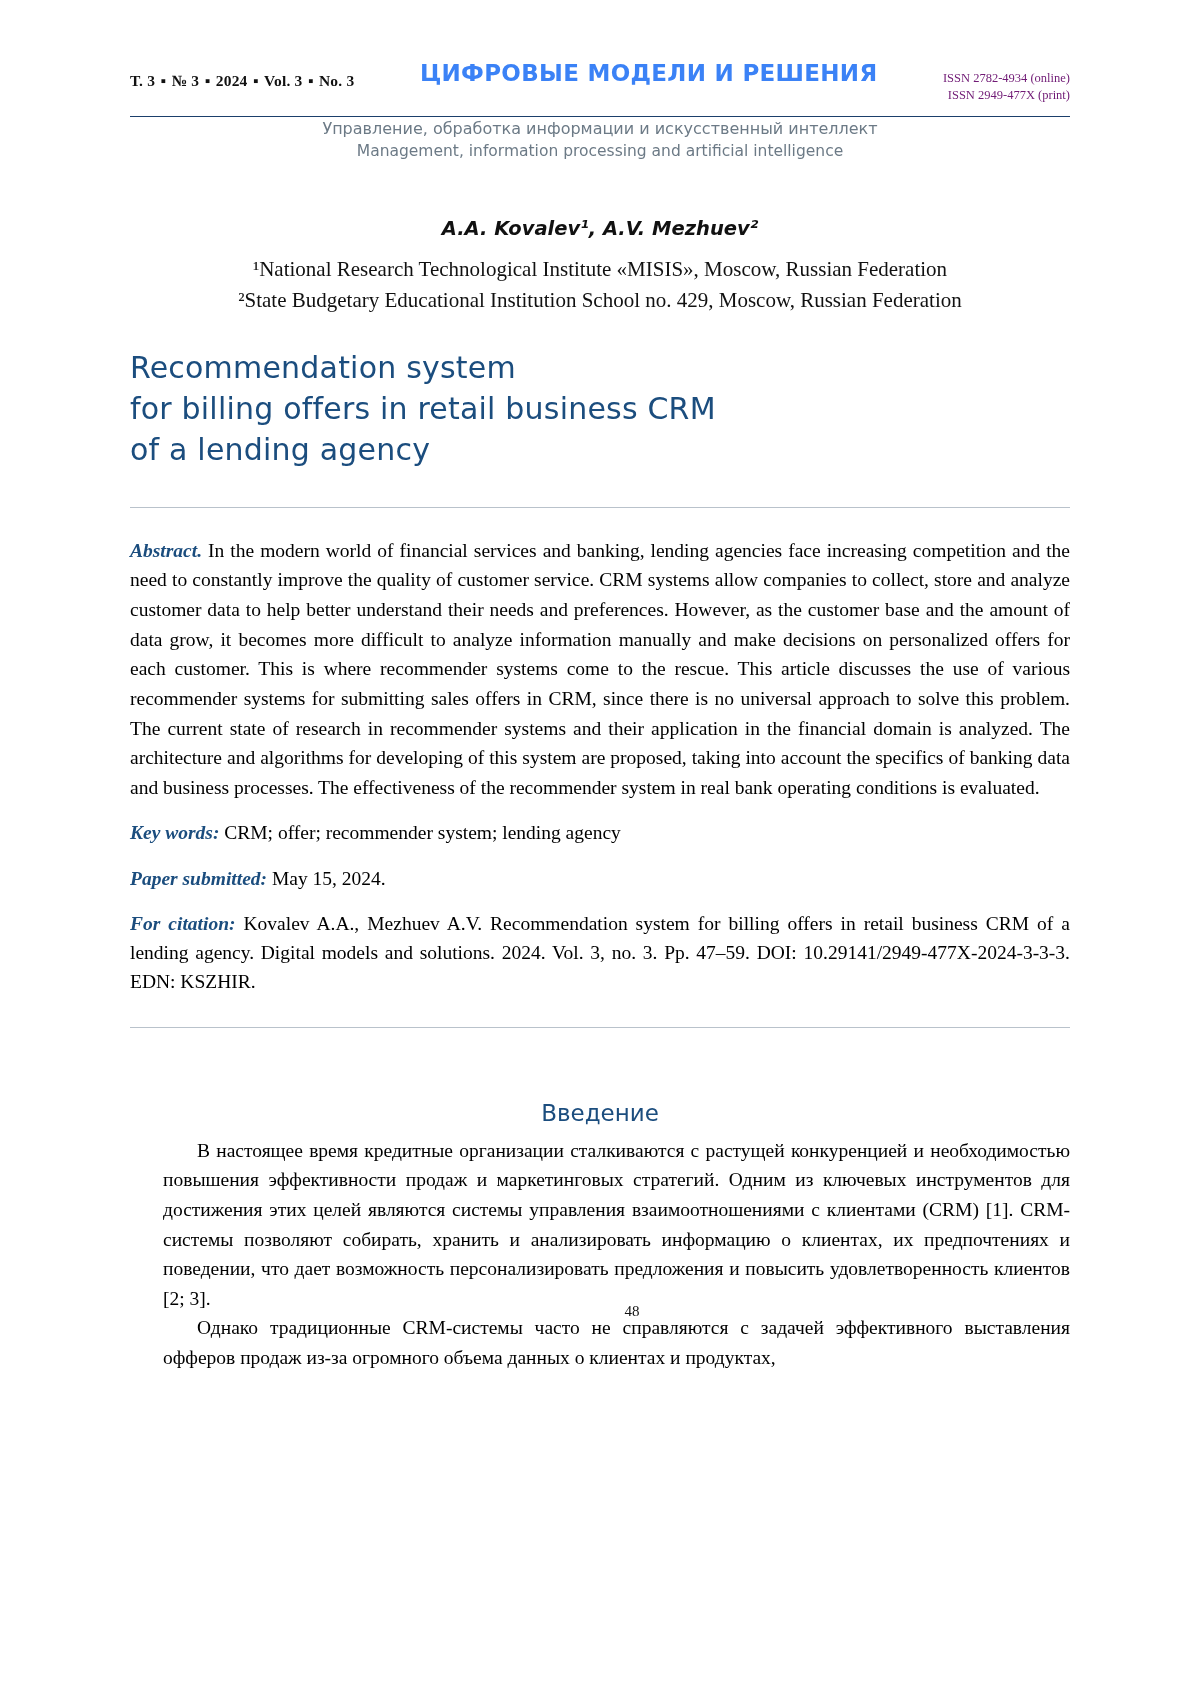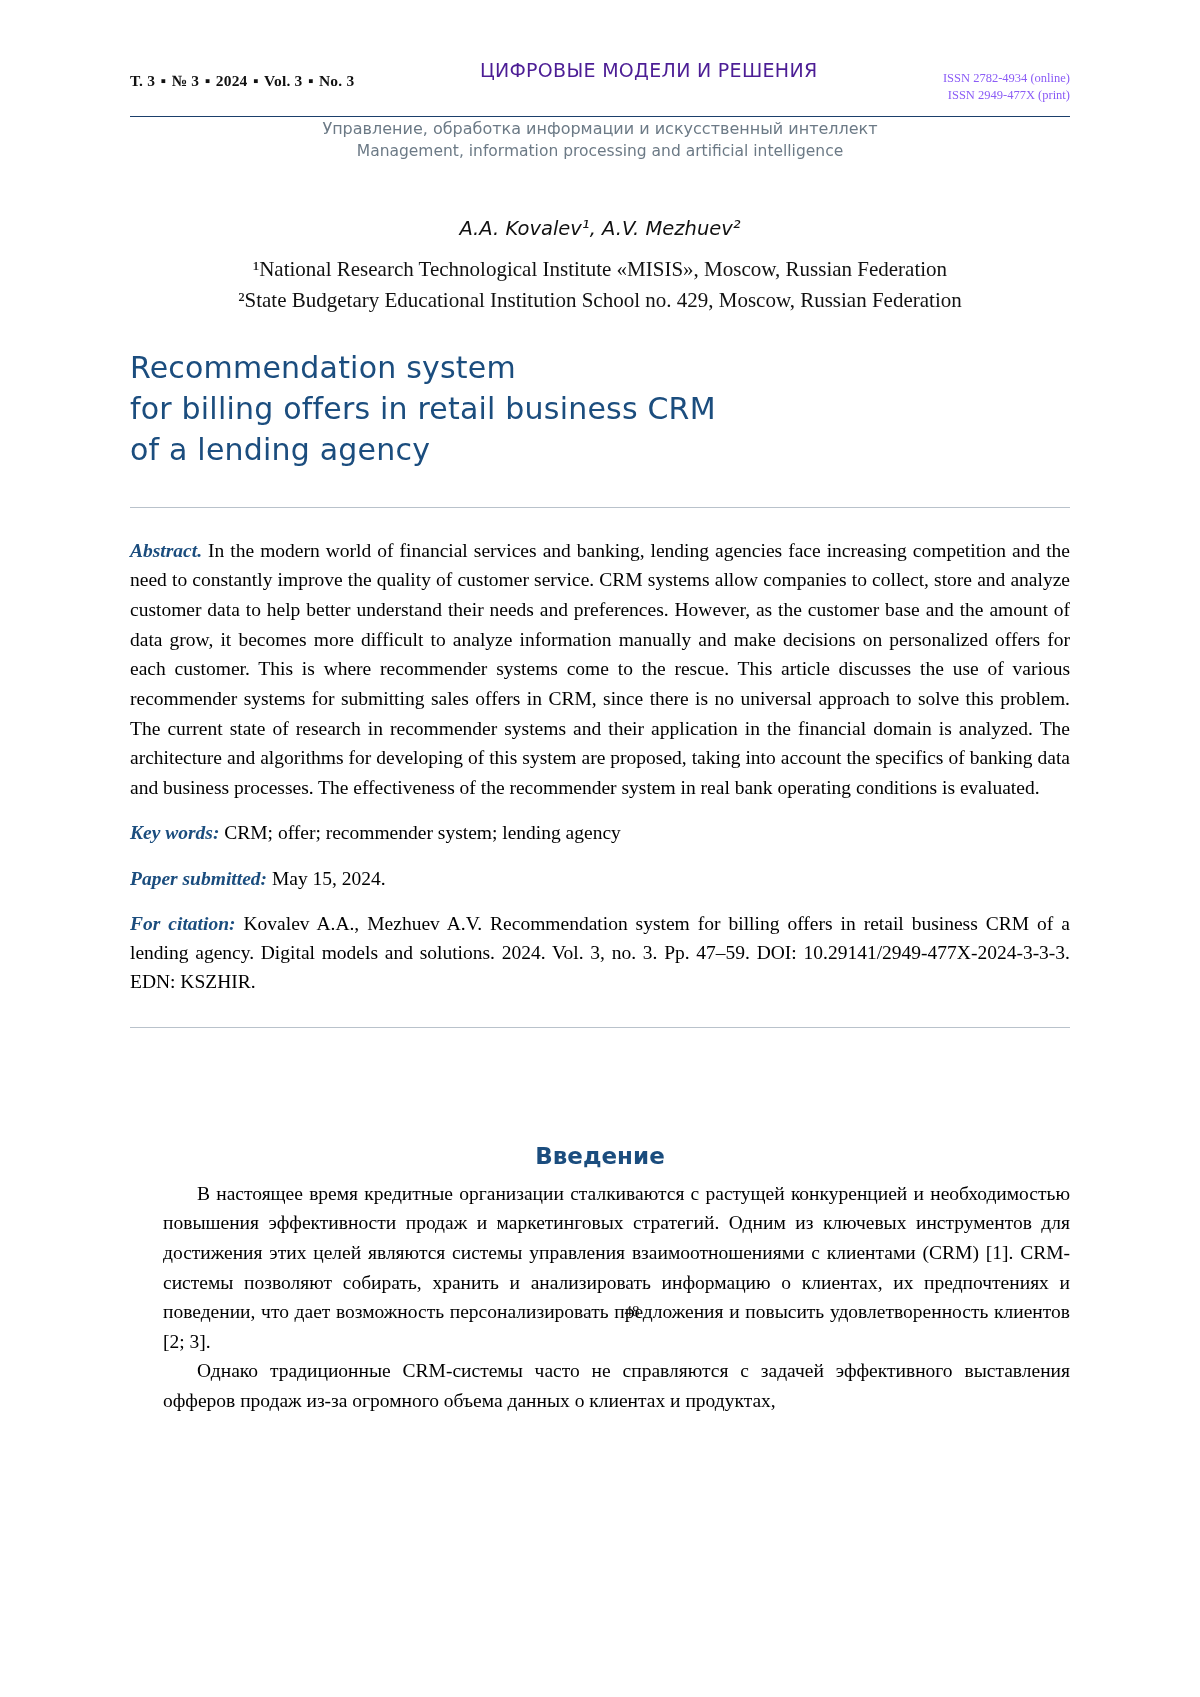--- a/index.html
+++ b/index.html
@@ -40,42 +40,42 @@
     padding-top: 12px;
     color: #111;
   }
   .runhead-center {
     text-align: center;
     flex: 1;
     margin: 0 14px;
   }
   .journal-ru {
     font-family: "DejaVu Sans", sans-serif;
-    font-size: 19px;
-    font-weight: 400;
+    font-size: 23px;
+    font-weight: 700;
     letter-spacing: 0.3px;
-    color: #4c1d95;
+    color: #3b82f6;
     line-height: 1.15;
   }
   .journal-en {
     font-family: "DejaVu Sans", sans-serif;
     font-size: 17px;
     font-weight: 400;
     color: #2c5c90;
     line-height: 1.2;
     margin-top: 1px;
   }
   .runhead-right {
     font-family: "Liberation Serif", serif;
     font-size: 12.5px;
     line-height: 1.35;
     text-align: right;
     white-space: nowrap;
     padding-top: 10px;
-    color: #8b5cf6;
+    color: #701a75;
   }
   .rule-top {
     border: 0;
     border-top: 1.6px solid #1b3f6b;
     margin: 4px 0 0 0;
   }
 
   
   .rubric {
     text-align: center;
@@ -85,21 +85,21 @@
   }
   .rubric-ru { font-size: 16px; line-height: 1.45; }
   .rubric-en { font-size: 15.5px; line-height: 1.45; }
 
   
   .authors {
     text-align: center;
     margin-top: 54px;
     font-family: "DejaVu Sans", sans-serif;
     font-style: italic;
-    font-weight: normal;
+    font-weight: bold;
     font-size: 19.5px;
     color: #111;
   }
   .affils {
     text-align: center;
     margin-top: 14px;
     font-family: "Liberation Serif", serif;
     font-size: 21px;
     line-height: 1.5;
     color: #111;
@@ -151,24 +151,24 @@
 
   .rule-thin2 {
     border: 0;
     border-top: 1.4px solid #b9c2cb;
     margin: 30px 0 0 0;
   }
 
   
   .intro-heading {
     text-align: center;
-    margin-top: 115px;
+    margin-top: 72px;
     font-family: "DejaVu Sans", sans-serif;
     font-size: 23px;
-    font-weight: 700;
+    font-weight: 400;
     color: #1b4d7e;
   }
   .body-text {
     margin-top: 10px;
     font-size: 19.5px;
     line-height: 1.52;
     text-align: justify;
     text-justify: inter-word;
     hyphens: auto;
     margin-left: 33px;

